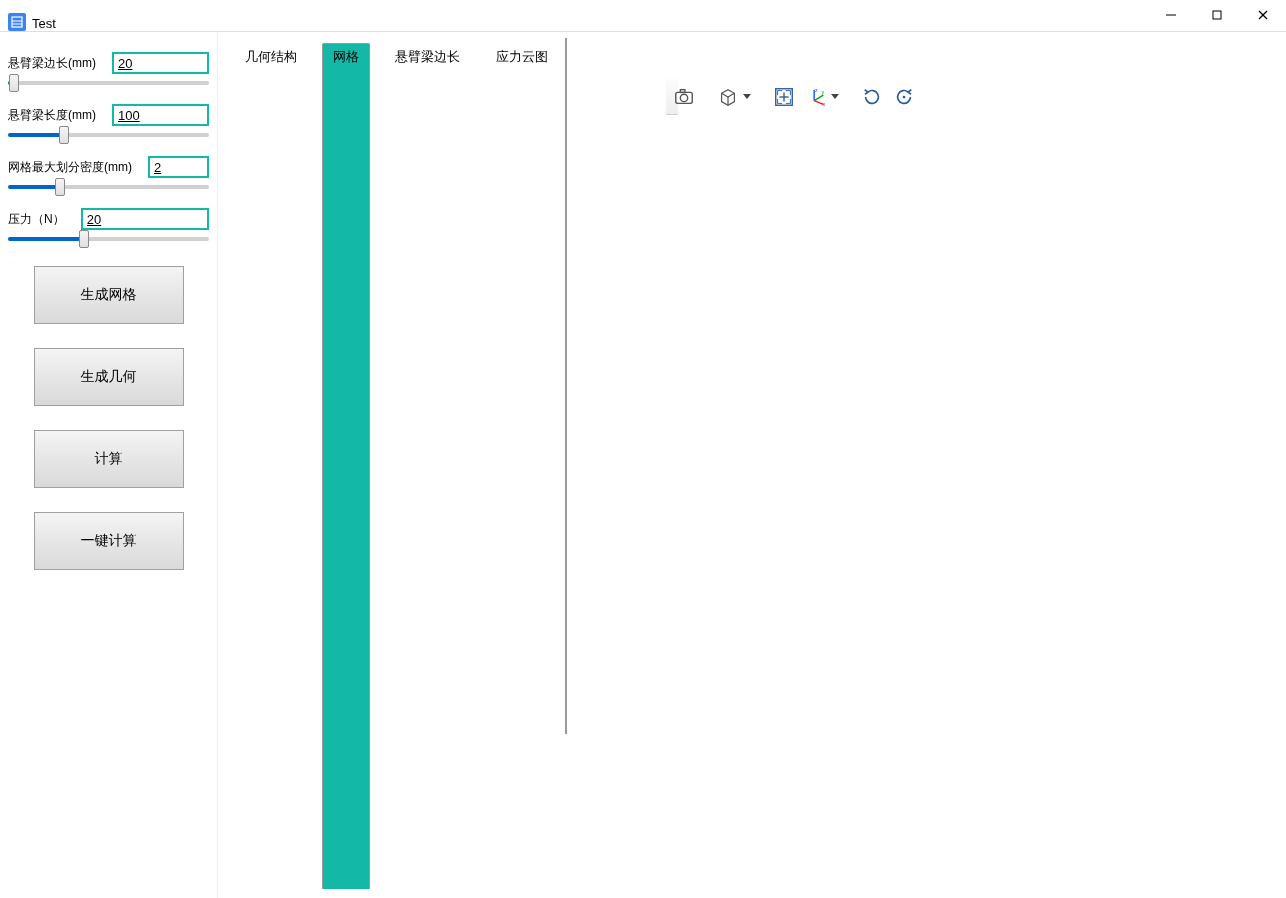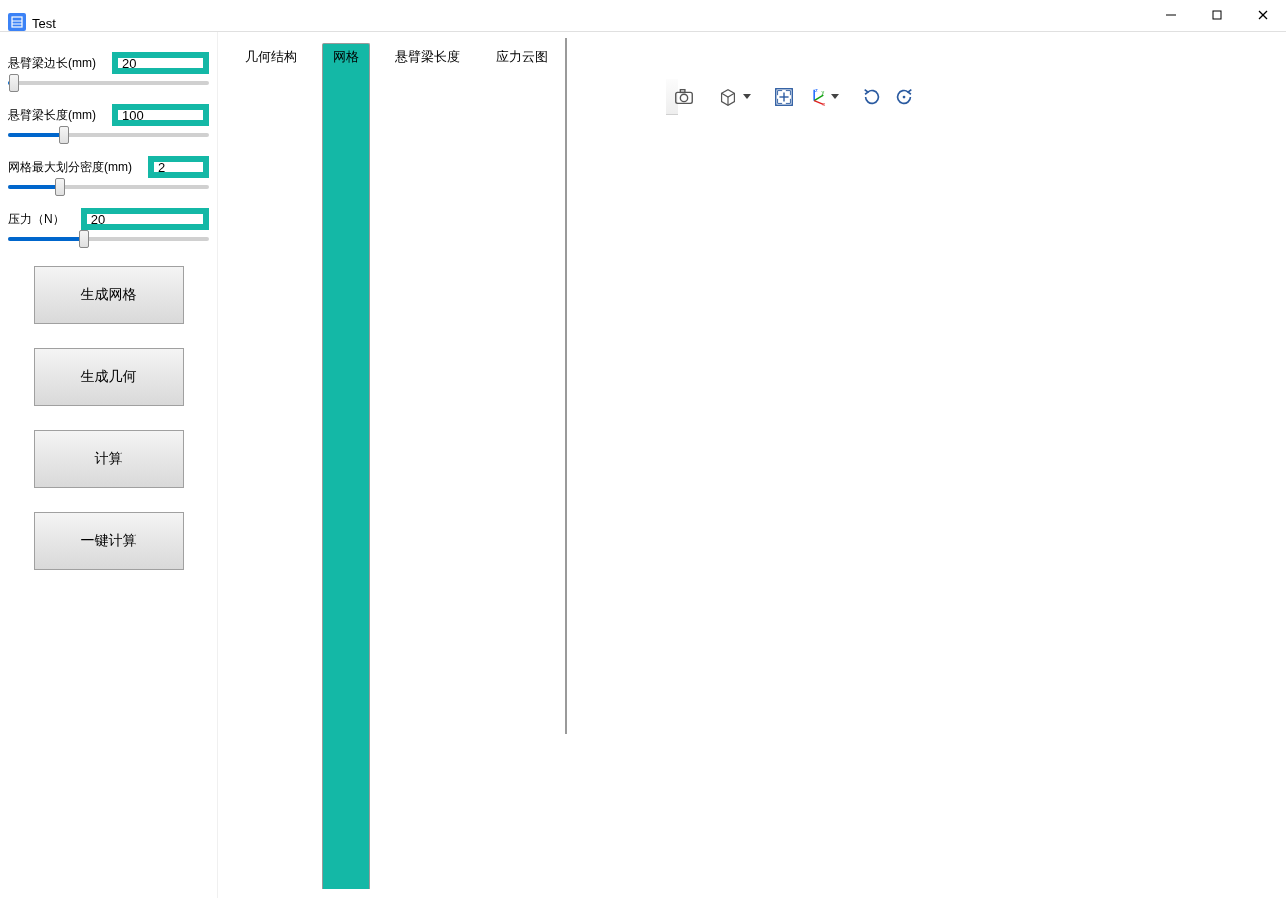--- a/index.html
+++ b/index.html
@@ -55,21 +55,21 @@
     margin-top: 12px;
   }
   .param-row label {
     font-size: 12px;
     white-space: nowrap;
   }
   .param-row input[type="text"] {
     flex: 1;
     min-width: 0;
     height: 22px;
-    border: 6px solid #14b8a6;
+    border: 2px solid #14b8a6;
     padding: 0 4px;
     font-size: 13px;
     text-decoration: underline;
   }
   
   .slider-wrap { position: relative; height: 18px; }
   .slider-track-bg {
     position:absolute; left:0; right:0; top:7px; height:4px; background:#d0d0d0; border-radius:2px;
   }
   .slider-track-fg {
@@ -241,21 +241,21 @@
     <button class="big-btn">生成网格</button>
     <button class="big-btn">生成几何</button>
     <button class="big-btn">计算</button>
     <button class="big-btn">一键计算</button>
   </div>
 
   <div class="content">
     <div class="tabs">
       <div class="tab">几何结构</div>
       <div class="tab active">网格</div>
-      <div class="tab">悬臂梁长度</div>
+      <div class="tab">悬臂梁边长</div>
       <div class="tab">应力云图</div>
     </div>
 
     <div class="viewer-frame">
       <div class="viewer-inner"></div>
 
       <div class="vp-toolbar">
         <div class="tbtn">
           <svg viewBox="0 0 24 24">
               <rect x="3" y="7" width="18" height="12" rx="2" fill="none" stroke="#555" stroke-width="1.5"></rect>

